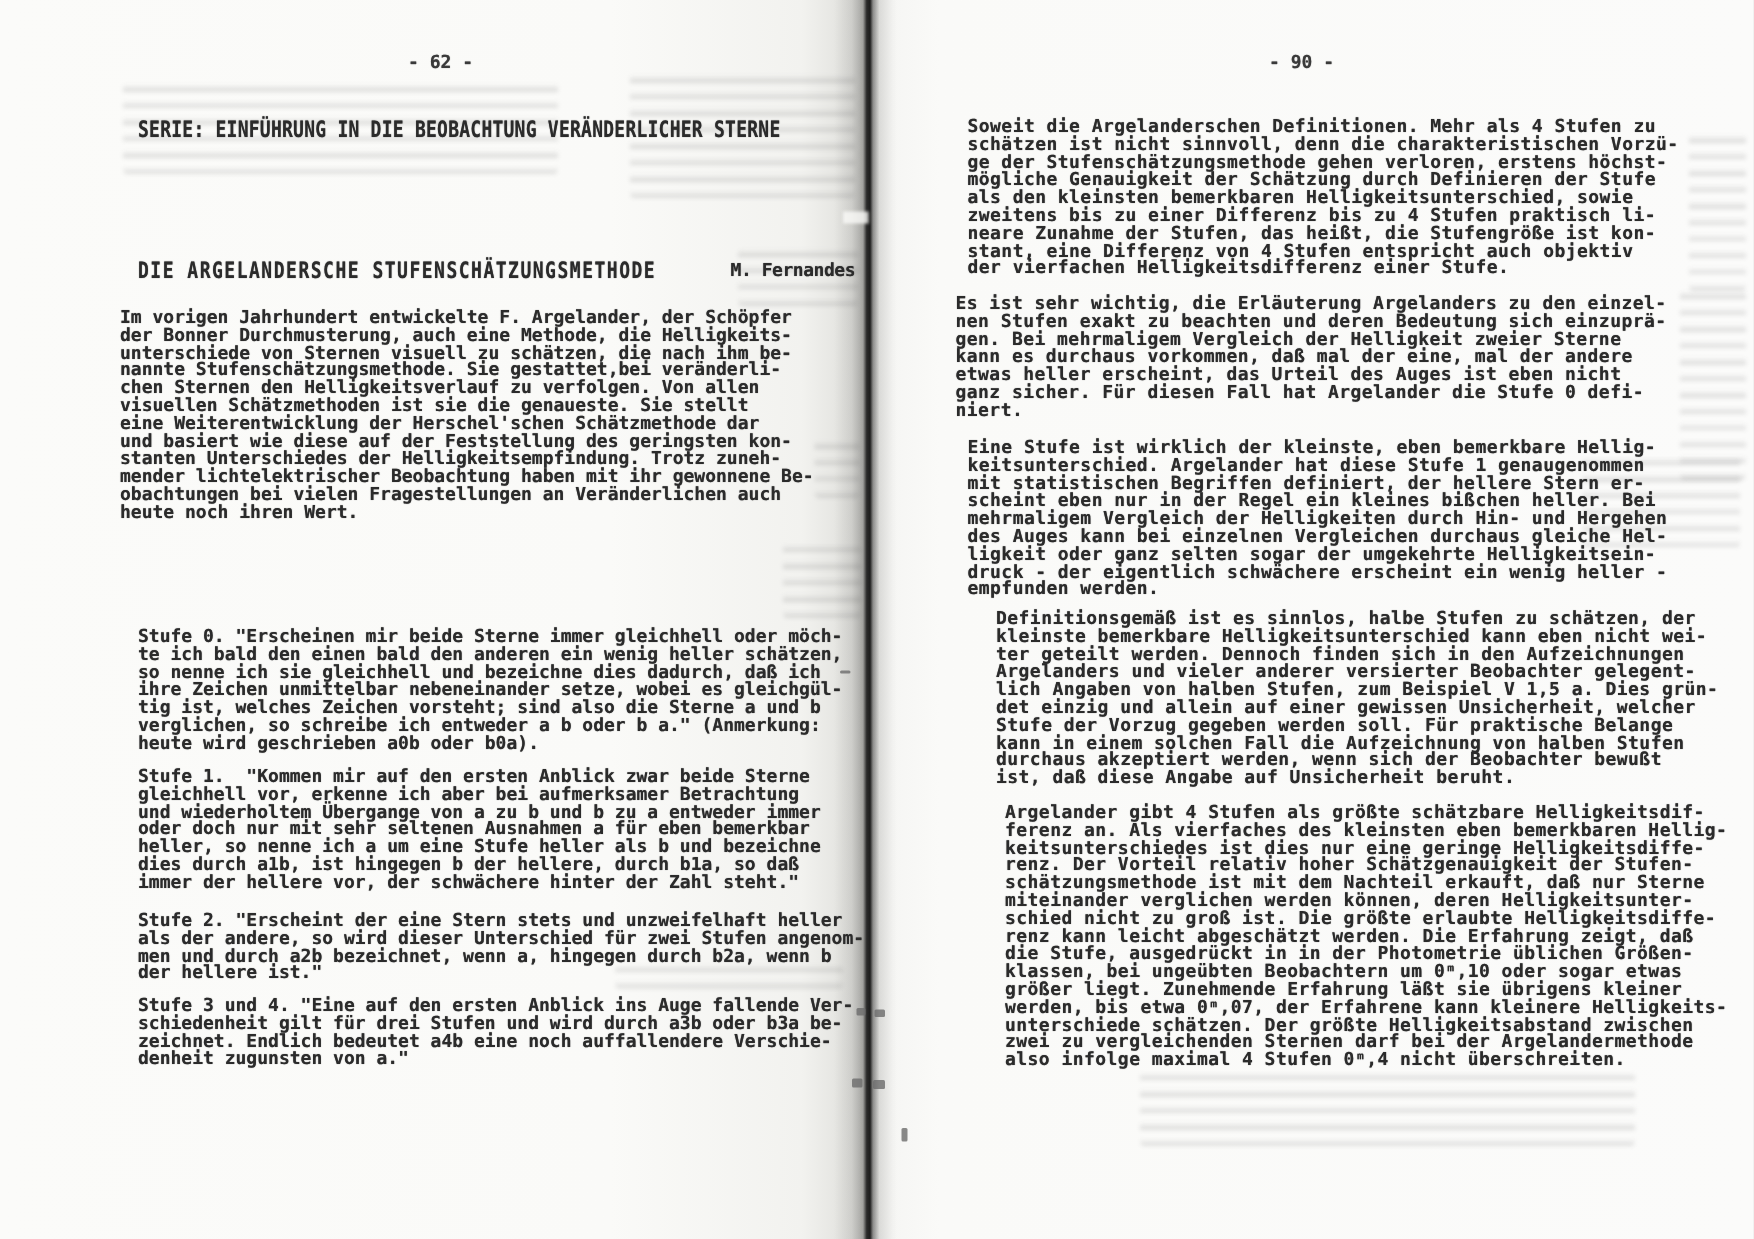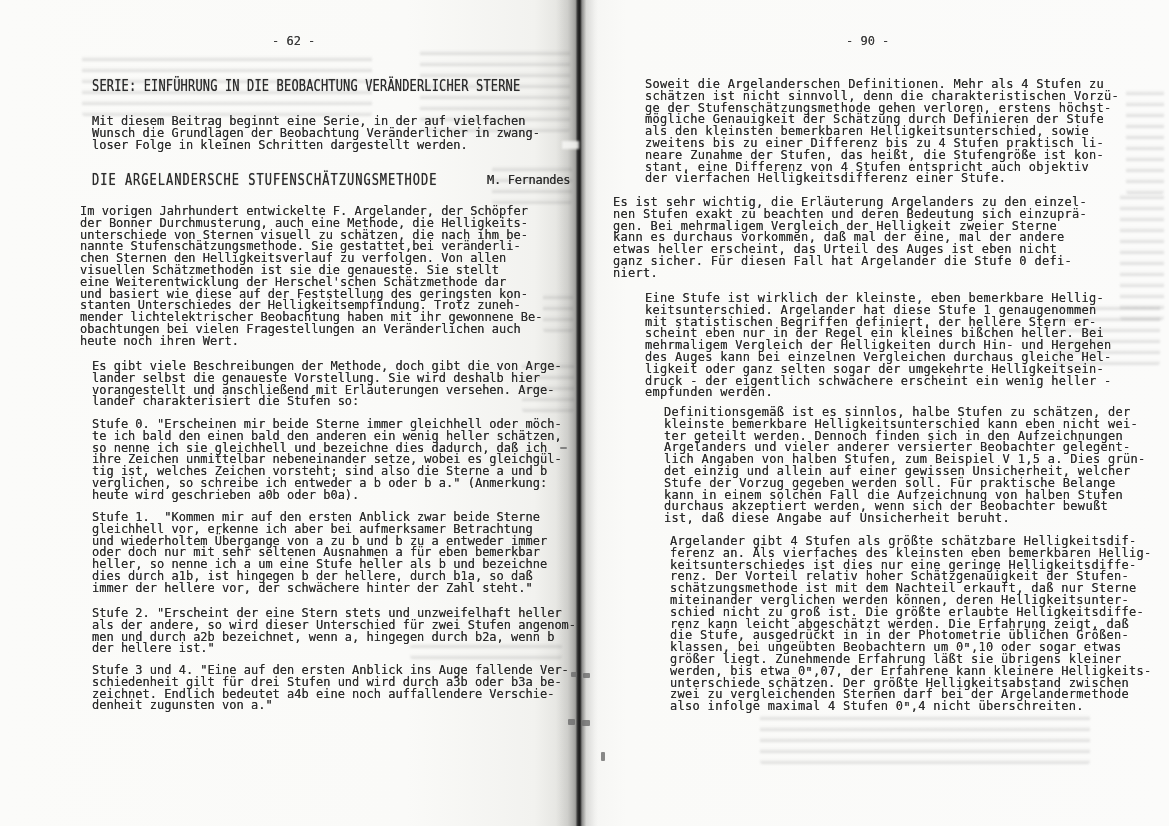--- a/index.html
+++ b/index.html
@@ -1,19 +1,20 @@
 <!DOCTYPE html>
 <html><head>
 <meta charset="utf-8">
 <style>
   html,body{margin:0;padding:0;background:#e8e8e6;}
   .scan-root{
     position:relative;width:1169px;height:826px;overflow:hidden;
     background:#fcfcfb;
     font-family:"DejaVu Sans Mono","Liberation Mono",monospace;
+    font-weight:bold;
   }
   .page{position:absolute;top:0;height:826px;z-index:1;}
   .page-left{left:0;width:581px;
     background:linear-gradient(90deg,#fbfbf9 0%,#fafaf8 70%,#f2f2ef 92%,#dededa 98.6%,#c6c6c2 100%);}
   .page-right{left:581px;width:588px;
     background:linear-gradient(90deg,#e6e6e3 0px,#f6f6f4 14px,#fafaf8 45px,#fbfbfa 100%);}
   .gutter{
     position:absolute;left:556px;top:0;width:42px;height:826px;z-index:3;
     background:linear-gradient(90deg,
       rgba(40,40,40,0) 0%,rgba(40,40,40,0.10) 28%,rgba(40,40,40,0.30) 46%,
@@ -67,45 +68,38 @@
   <div class="speck" style="left:571px;top:672px;width:6px;height:5px"></div>
   <div class="speck" style="left:583px;top:673px;width:7px;height:5px"></div>
   <div class="speck" style="left:568px;top:719px;width:7px;height:6px"></div>
   <div class="speck" style="left:582px;top:720px;width:8px;height:6px"></div>
   <div class="speck" style="left:601px;top:752px;width:4px;height:9px"></div>
 
   <div class="txt pagenum" style="left:272px;top:36px">- 62 -</div>
 
   <div class="txt series-title" style="left:92px;top:80px">SERIE: EINFÜHRUNG IN DIE BEOBACHTUNG VERÄNDERLICHER STERNE</div>
 
-  <div class="txt" style="left:92px;top:116px">Mit diesem Beitrag beginnt eine Serie, in der auf vielfachen
-Wunsch die Grundlagen der Beobachtung Veränderlicher in zwang-
-loser Folge in kleinen Schritten dargestellt werden.</div>
 
   <div class="txt article-head" style="left:92px;top:174px">DIE ARGELANDERSCHE STUFENSCHÄTZUNGSMETHODE</div>
 
   <div class="txt author" style="left:487px;top:175px">M. Fernandes</div>
 
   <div class="txt" style="left:80px;top:206px">Im vorigen Jahrhundert entwickelte F. Argelander, der Schöpfer
 der Bonner Durchmusterung, auch eine Methode, die Helligkeits-
 unterschiede von Sternen visuell zu schätzen, die nach ihm be-
 nannte Stufenschätzungsmethode. Sie gestattet,bei veränderli-
 chen Sternen den Helligkeitsverlauf zu verfolgen. Von allen
 visuellen Schätzmethoden ist sie die genaueste. Sie stellt
 eine Weiterentwicklung der Herschel'schen Schätzmethode dar
 und basiert wie diese auf der Feststellung des geringsten kon-
 stanten Unterschiedes der Helligkeitsempfindung. Trotz zuneh-
 mender lichtelektrischer Beobachtung haben mit ihr gewonnene Be-
 obachtungen bei vielen Fragestellungen an Veränderlichen auch
 heute noch ihren Wert.</div>
 
-  <div class="txt" style="left:92px;top:361px">Es gibt viele Beschreibungen der Methode, doch gibt die von Arge-
-lander selbst die genaueste Vorstellung. Sie wird deshalb hier
-vorangestellt und anschließend mit Erläuterungen versehen. Arge-
-lander charakterisiert die Stufen so:</div>
 
   <div class="txt" style="left:92px;top:419px">Stufe 0. "Erscheinen mir beide Sterne immer gleichhell oder möch-
 te ich bald den einen bald den anderen ein wenig heller schätzen,
 so nenne ich sie gleichhell und bezeichne dies dadurch, daß ich
 ihre Zeichen unmittelbar nebeneinander setze, wobei es gleichgül-
 tig ist, welches Zeichen vorsteht; sind also die Sterne a und b
 verglichen, so schreibe ich entweder a b oder b a." (Anmerkung:
 heute wird geschrieben a0b oder b0a).</div>
 
   <div class="txt" style="left:92px;top:512px">Stufe 1.  "Kommen mir auf den ersten Anblick zwar beide Sterne
@@ -131,21 +125,21 @@
   <div class="txt pg-r-txt" style="left:645px;top:79px">Soweit die Argelanderschen Definitionen. Mehr als 4 Stufen zu
 schätzen ist nicht sinnvoll, denn die charakteristischen Vorzü-
 ge der Stufenschätzungsmethode gehen verloren, erstens höchst-
 mögliche Genauigkeit der Schätzung durch Definieren der Stufe
 als den kleinsten bemerkbaren Helligkeitsunterschied, sowie
 zweitens bis zu einer Differenz bis zu 4 Stufen praktisch li-
 neare Zunahme der Stufen, das heißt, die Stufengröße ist kon-
 stant, eine Differenz von 4 Stufen entspricht auch objektiv
 der vierfachen Helligkeitsdifferenz einer Stufe.</div>
 
-  <div class="txt pg-r-txt" style="left:613px;top:197px">Es ist sehr wichtig, die Erläuterung Argelanders zu den einzel-
+  <div class="txt pg-r-txt" style="left:637px;top:197px">Es ist sehr wichtig, die Erläuterung Argelanders zu den einzel-
 nen Stufen exakt zu beachten und deren Bedeutung sich einzuprä-
 gen. Bei mehrmaligem Vergleich der Helligkeit zweier Sterne
 kann es durchaus vorkommen, daß mal der eine, mal der andere
 etwas heller erscheint, das Urteil des Auges ist eben nicht
 ganz sicher. Für diesen Fall hat Argelander die Stufe 0 defi-
 niert.</div>
 
   <div class="txt pg-r-txt" style="left:645px;top:293px">Eine Stufe ist wirklich der kleinste, eben bemerkbare Hellig-
 keitsunterschied. Argelander hat diese Stufe 1 genaugenommen
 mit statistischen Begriffen definiert, der hellere Stern er-

